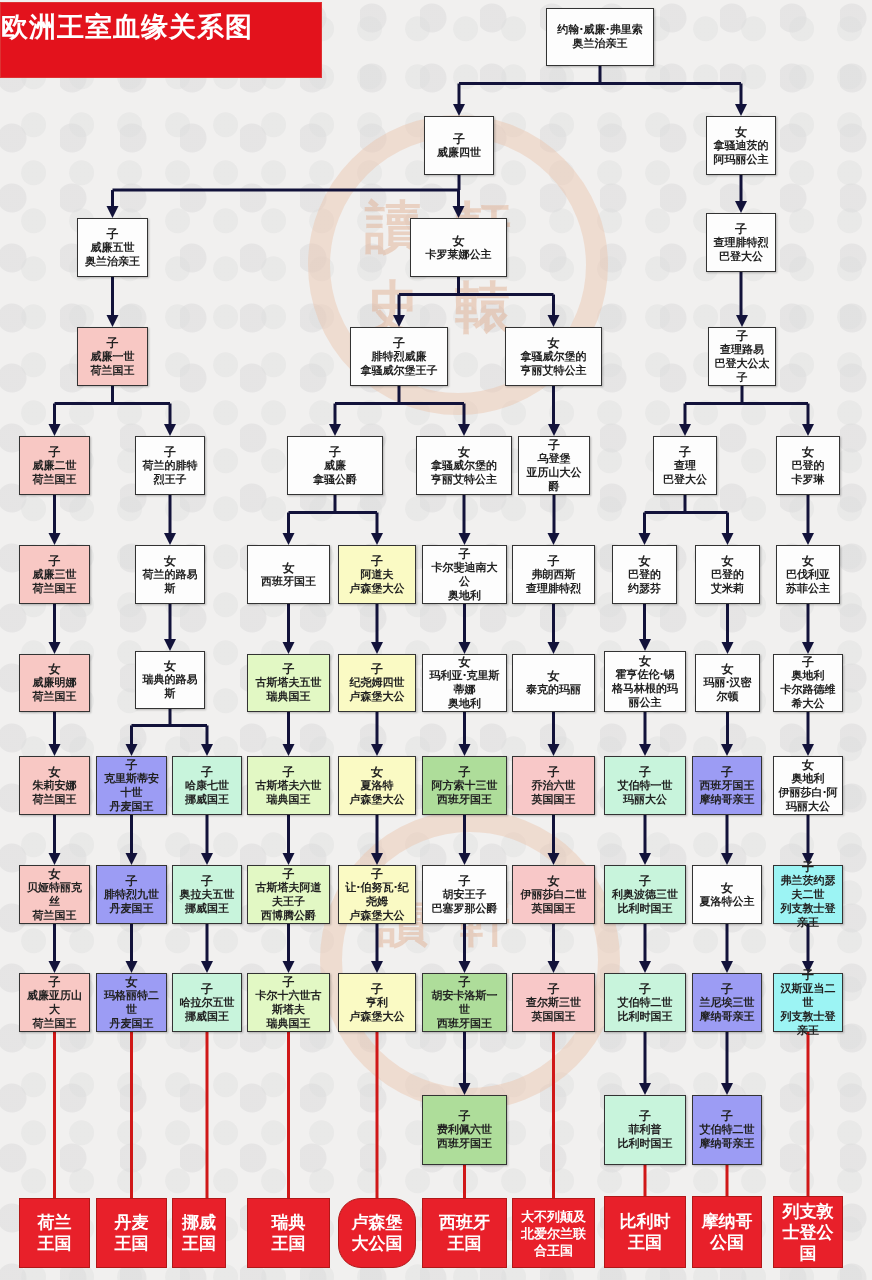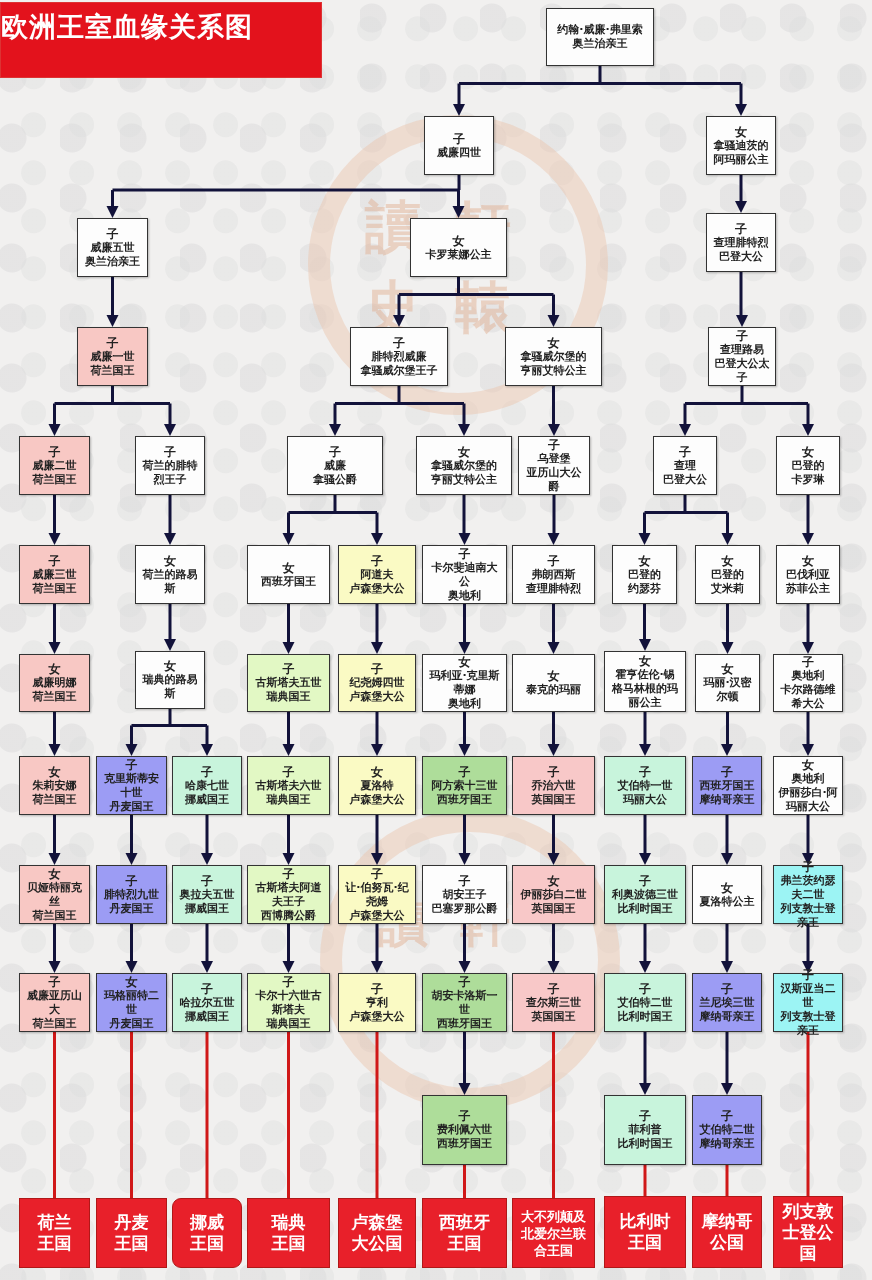--- a/index.html
+++ b/index.html
@@ -559,25 +559,25 @@
     </div>
     <div class="node" style="left: 692px; top: 1095px; width: 70px; height: 70px; background: rgb(156, 156, 244);">
       <div class="sex">子</div>
       <div class="name">艾伯特二世
 摩纳哥亲王</div>
     </div>
     <div class="country" style="left: 19px; top: 1198px; width: 71px; height: 70px;">荷兰
 王国</div>
     <div class="country" style="left: 96px; top: 1198px; width: 71px; height: 70px;">丹麦
 王国</div>
-    <div class="country" style="left: 172px; top: 1198px; width: 70px; height: 70px; border-radius: 9px;">挪威
+    <div class="country" style="left: 172px; top: 1198px; width: 54px; height: 70px;">挪威
 王国</div>
     <div class="country" style="left: 247px; top: 1198px; width: 83px; height: 70px;">瑞典
 王国</div>
-    <div class="country" style="left: 338px; top: 1198px; width: 78px; height: 70px;">卢森堡
+    <div class="country" style="left: 338px; top: 1198px; width: 78px; height: 70px; border-radius: 23px;">卢森堡
 大公国</div>
     <div class="country" style="left: 422px; top: 1198px; width: 85px; height: 70px;">西班牙
 王国</div>
     <div class="country small" style="left: 512px; top: 1198px; width: 83px; height: 70px;">大不列颠及
 北爱尔兰联
 合王国</div>
     <div class="country" style="left: 604px; top: 1196px; width: 82px; height: 72px;">比利时
 王国</div>
     <div class="country" style="left: 692px; top: 1196px; width: 70px; height: 72px;">摩纳哥
 公国</div>

